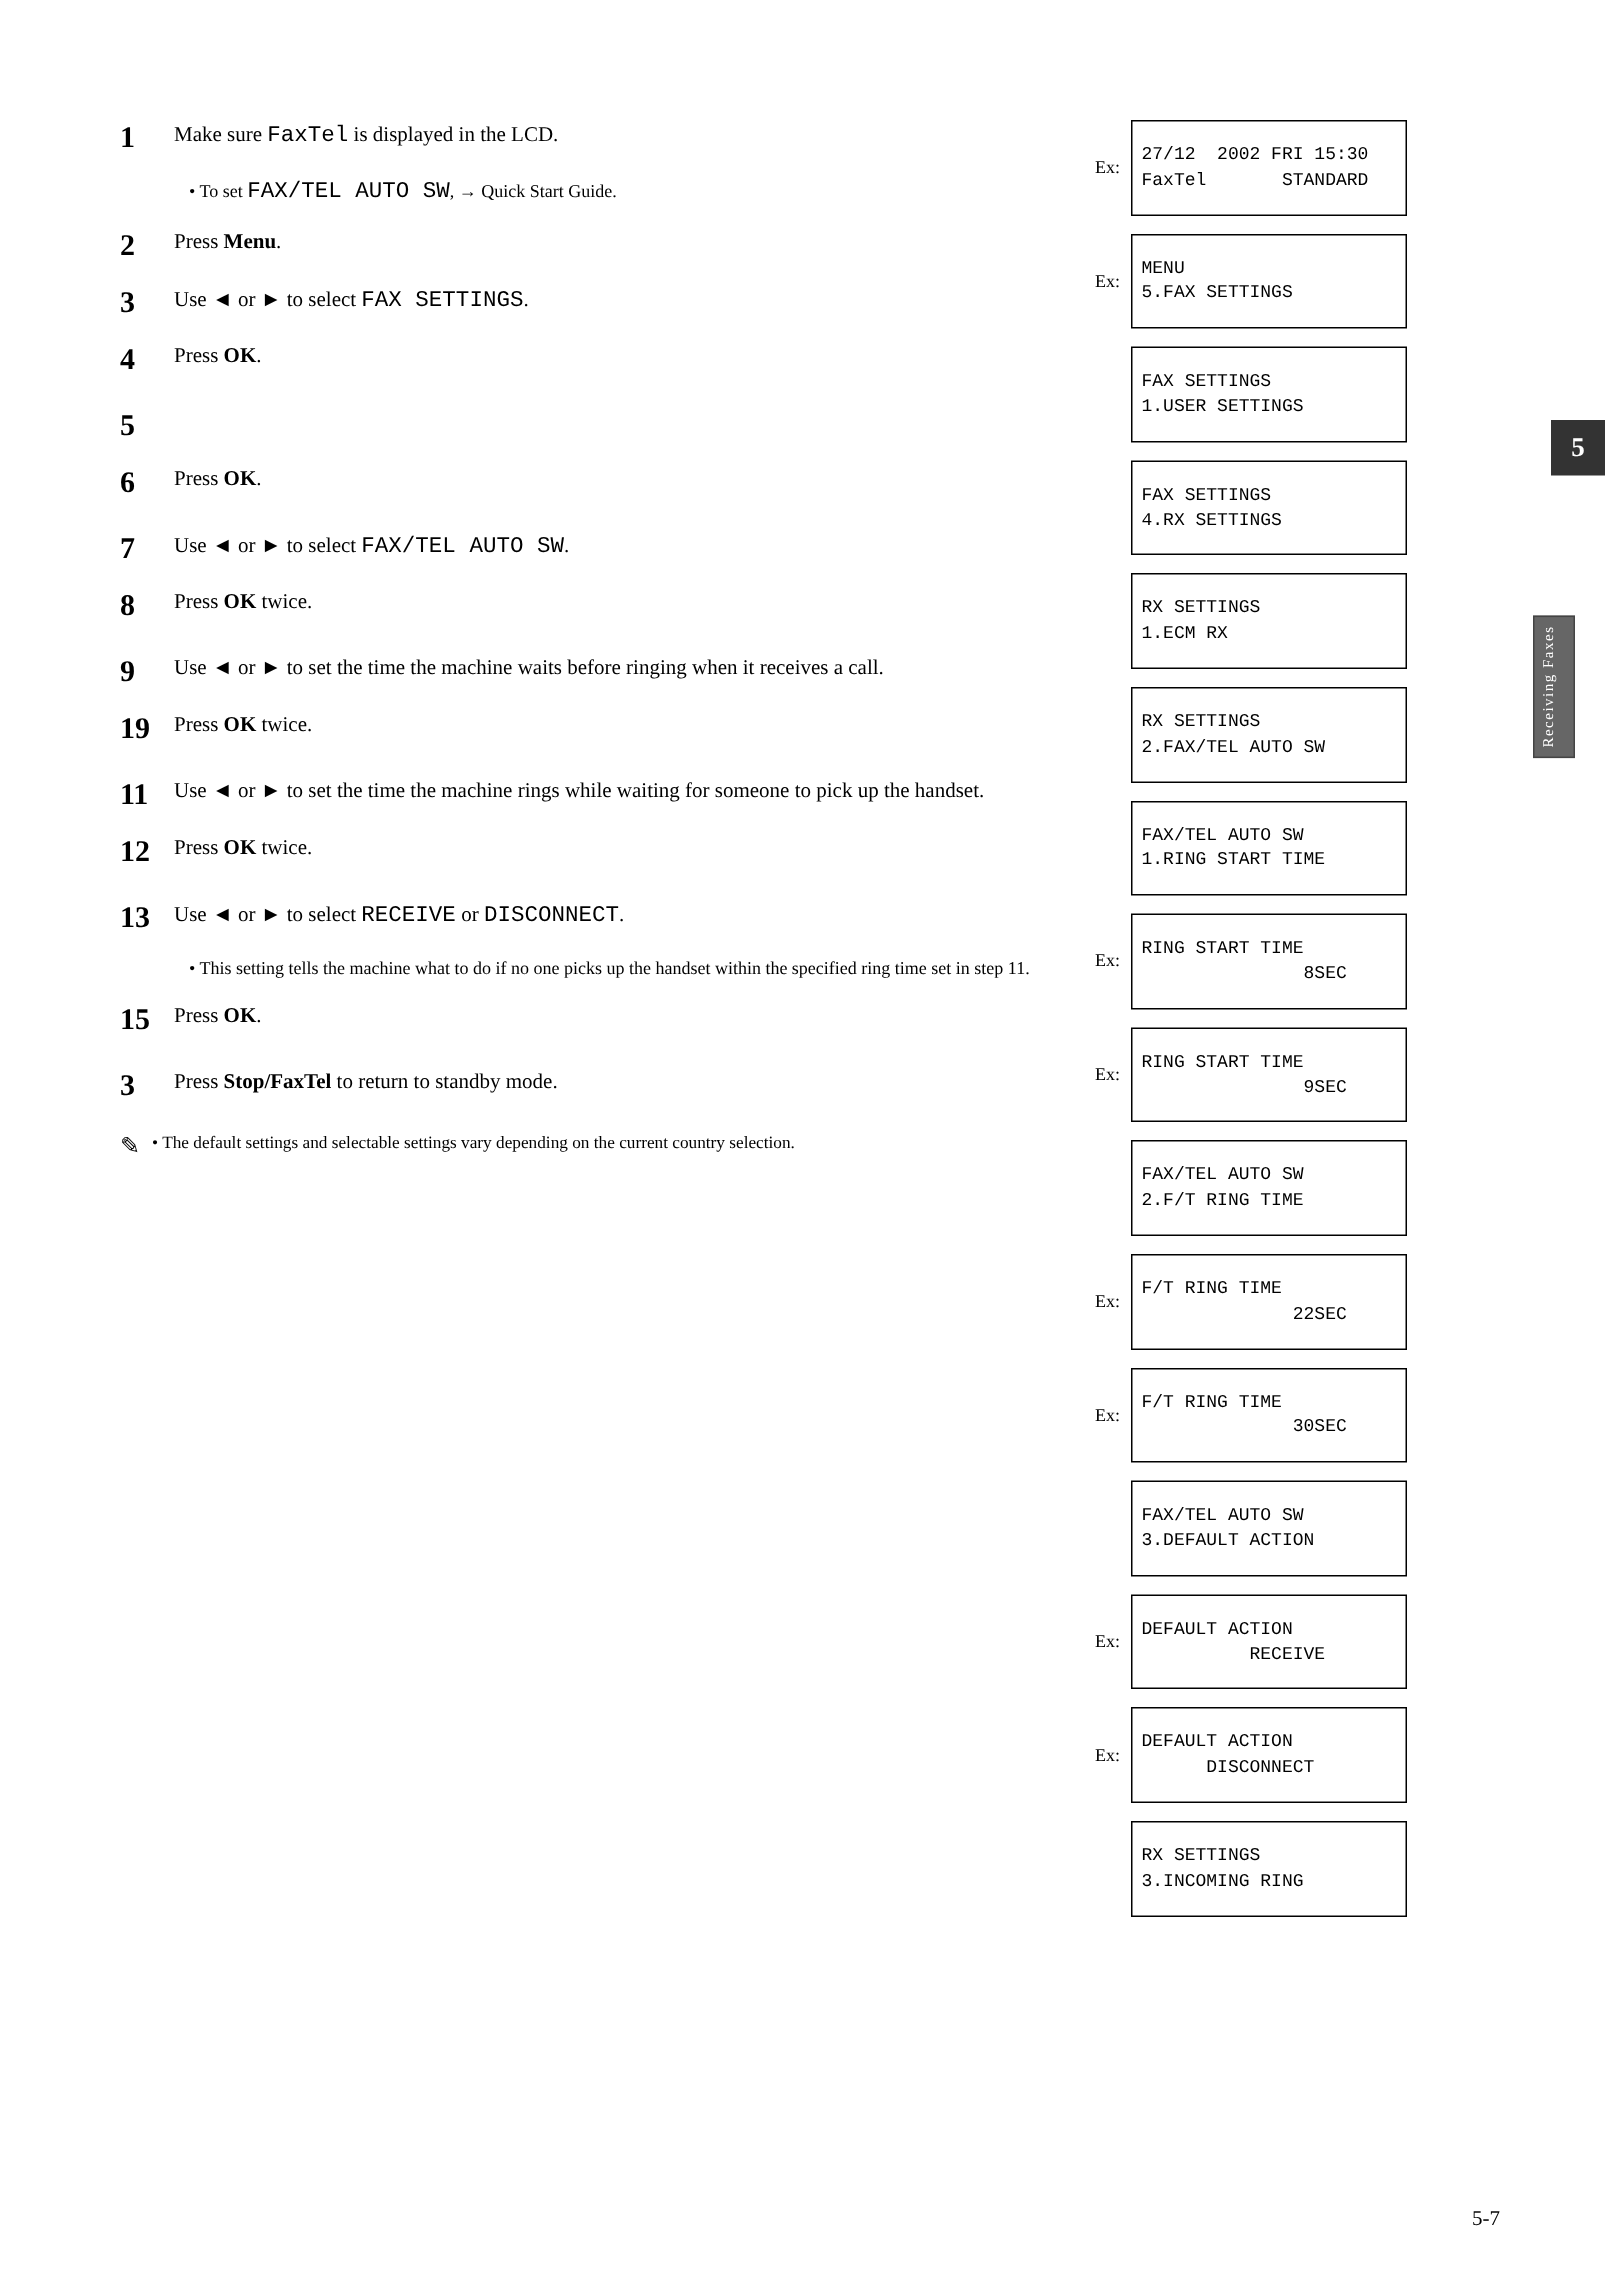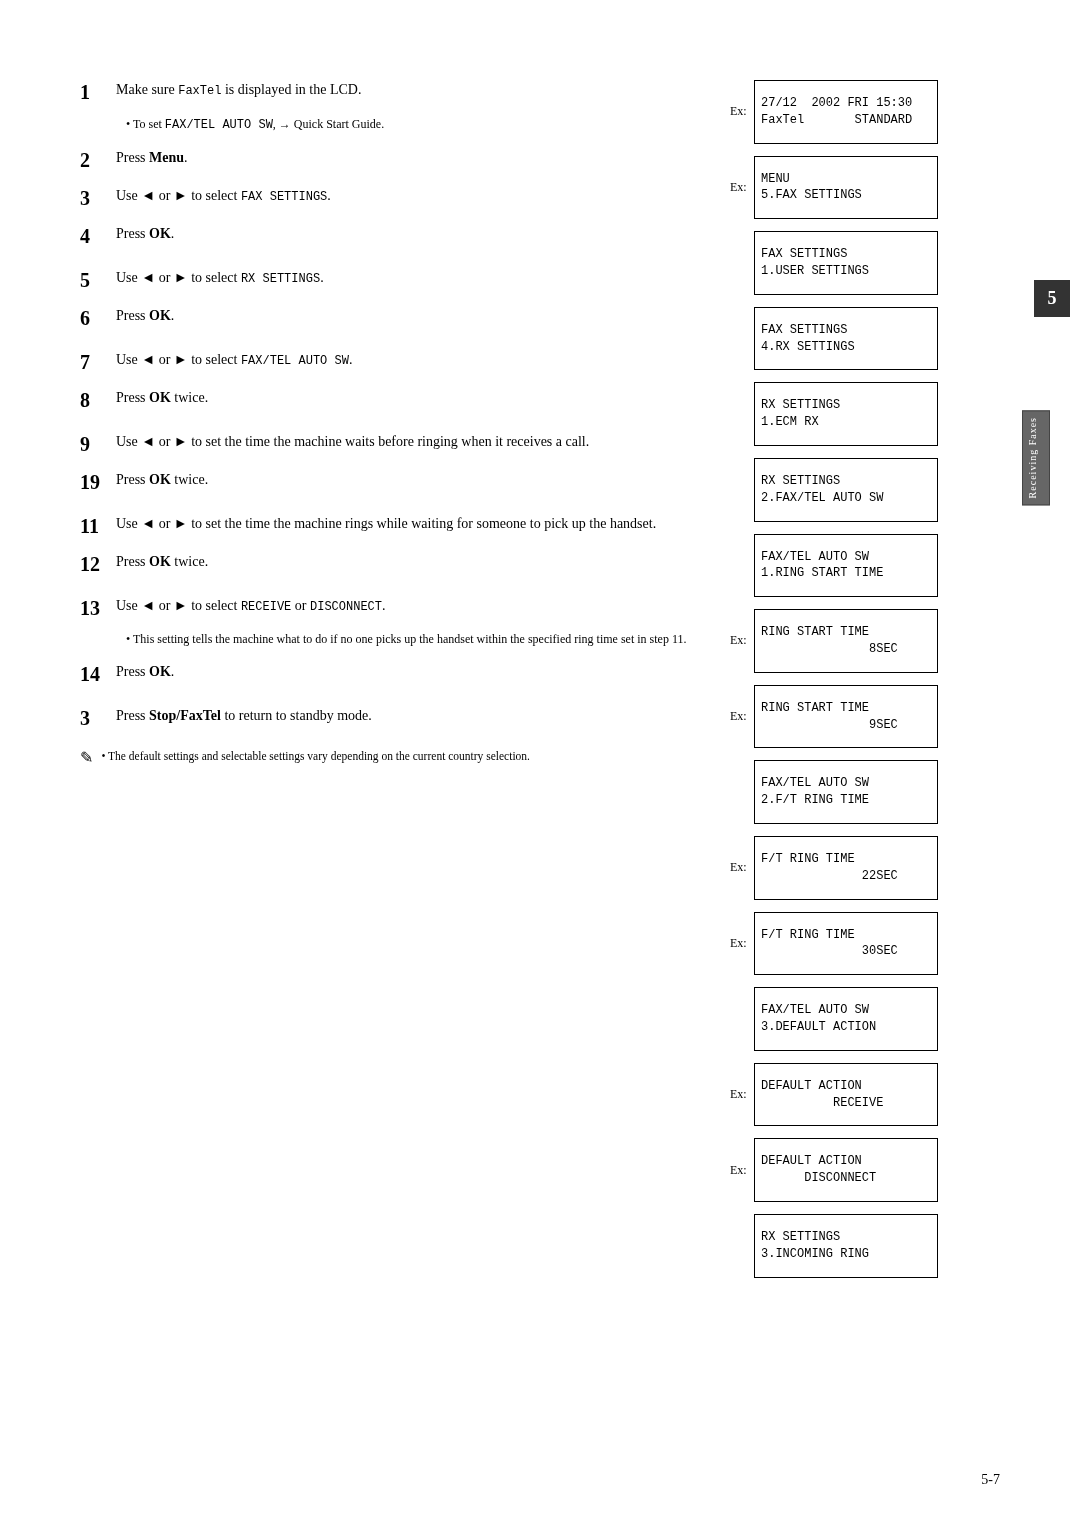--- a/index.html
+++ b/index.html
@@ -53,21 +53,21 @@
       font-size: 14px;
       line-height: 1.4;
     }
 
     .step-content .bold {
       font-weight: bold;
     }
 
     .step-content .mono {
       font-family: 'Courier New', Courier, monospace;
-      font-size: 12px;
+      font-size: 15px;
     }
 
     .step-sub {
       font-size: 12px;
       margin-top: 16px;
       padding-left: 10px;
     }
 
     
     .lcd-wrapper {
@@ -188,23 +188,20 @@
 
     <div class="step step-large">
       <span class="step-number">4</span>
       <div class="step-content">
         <span>Press <span class="bold">OK</span>.</span>
       </div>
     </div>
 
     <div class="step">
       <span class="step-number">5</span>
-      <div class="step-content">
-        <span>Use ◄ or ► to select <span class="mono">RX SETTINGS</span>.</span>
-      </div>
     </div>
 
     <div class="step step-large">
       <span class="step-number">6</span>
       <div class="step-content">
         <span>Press <span class="bold">OK</span>.</span>
       </div>
     </div>
 
     <div class="step">
@@ -251,21 +248,21 @@
 
     <div class="step">
       <span class="step-number">13</span>
       <div class="step-content">
         <span>Use ◄ or ► to select <span class="mono">RECEIVE</span> or <span class="mono">DISCONNECT</span>.</span>
         <div class="step-sub">• This setting tells the machine what to do if no one picks up the handset within the specified ring time set in step 11.</div>
       </div>
     </div>
 
     <div class="step step-large">
-      <span class="step-number">14</span>
+      <span class="step-number">15</span>
       <div class="step-content">
         <span>Press <span class="bold">OK</span>.</span>
       </div>
     </div>
 
     <div class="step">
       <span class="step-number">3</span>
       <div class="step-content">
         <span>Press <span class="bold">Stop/FaxTel</span> to return to standby mode.</span>
       </div>

